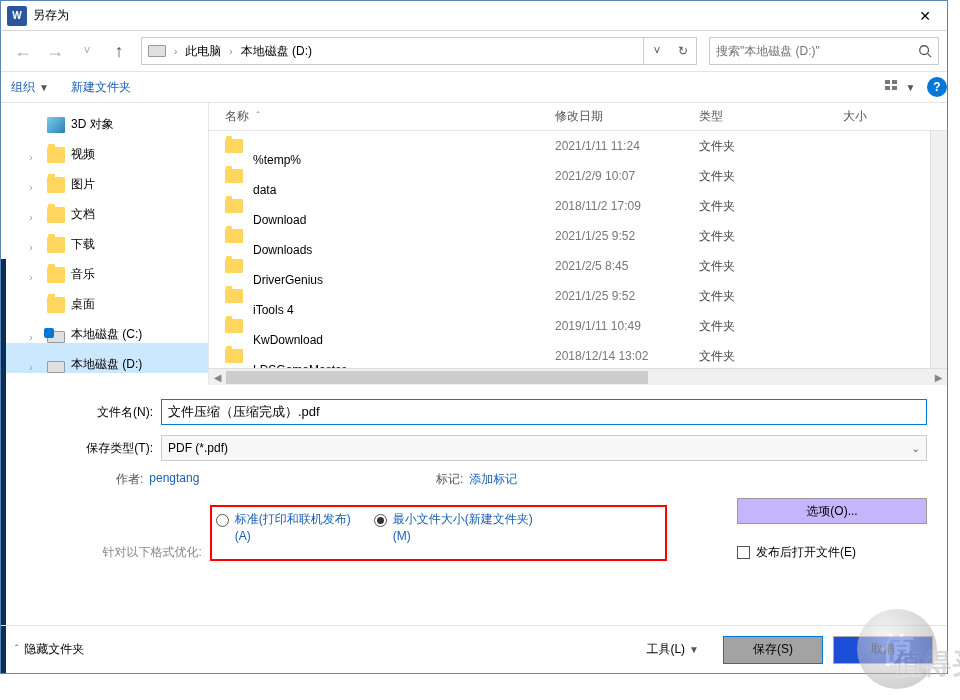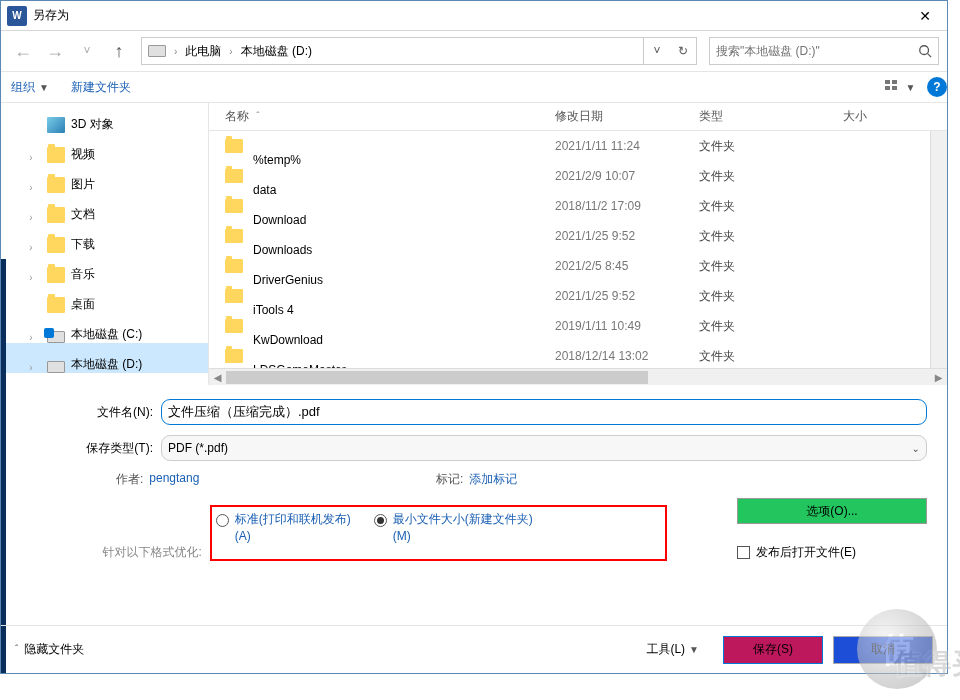--- a/index.html
+++ b/index.html
@@ -270,21 +270,20 @@
     }
     .form-label {
       width: 140px;
       text-align: right;
       padding-right: 8px;
       color: #000;
     }
     .form-input {
       flex: 1;
       height: 26px;
-      border-radius: 9px;
     }
     .filename-input {
       border: 1px solid #0078d7;
       padding: 0 6px;
       font-size: 13px;
       outline: none;
     }
     .filetype-select {
       border: 1px solid #ccc;
       background: #f7f7f7;
@@ -333,21 +332,21 @@
     .optimize-options .opt .radio-label { color: #1a5fb4; max-width: 150px; line-height: 1.4; }
     .right-options {
       display: flex;
       flex-direction: column;
       gap: 20px;
       margin-left: 66px;
     }
     .options-btn {
       width: 190px; height: 26px;
       border: 1px solid #999;
-      background: #22c55e;
+      background: #c4b5fd;
       text-align: center;
       display: flex; align-items: center; justify-content: center;
     }
     .checkbox-row {
       display: flex; align-items: center; gap: 6px;
     }
     .checkbox-row .box {
       width: 13px; height: 13px; border: 1px solid #555;
     }
     
@@ -370,21 +369,21 @@
       margin-right: 14px;
     }
     .footer .tool-dd .caret { color: #555; font-size: 10px; }
     .footer .btn {
       width: 100px; height: 28px;
       border: 1px solid #aaa;
       background: #1d4ed8;
       display: flex; align-items: center; justify-content: center;
       margin-left: 10px;
     }
-    .footer .btn.primary { border: 1px solid #0078d7; background:#be185d;}
+    .footer .btn.primary { border: 1px solid #0078d7; background:#a3a3a3;}
     
     .watermark {
       position: absolute;
       right: -30px;
       bottom: -16px;
       width: 150px;
       height: 70px;
       opacity: 0.55;
       pointer-events: none;
     }

